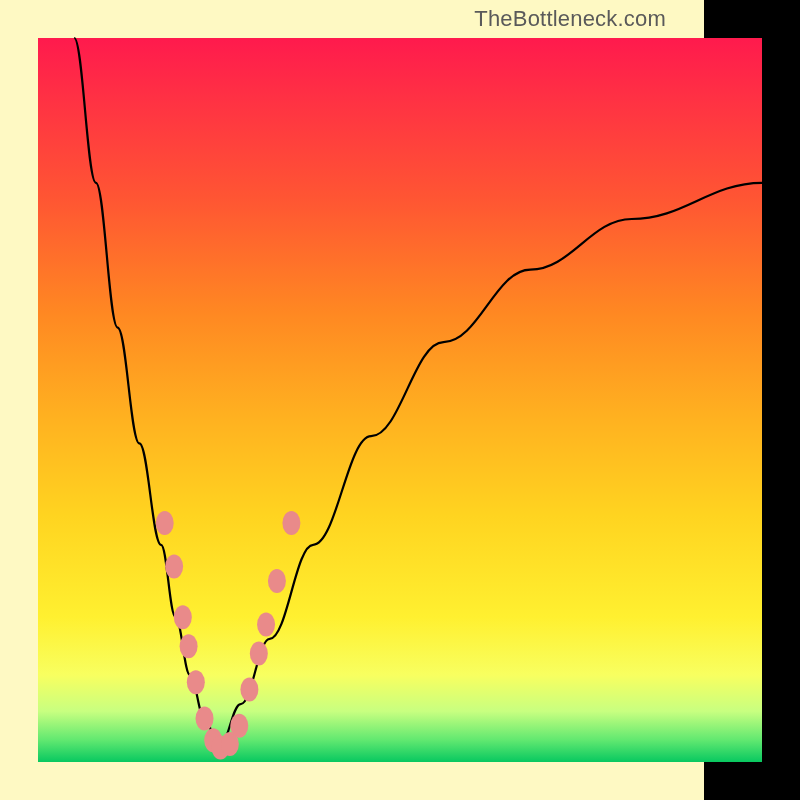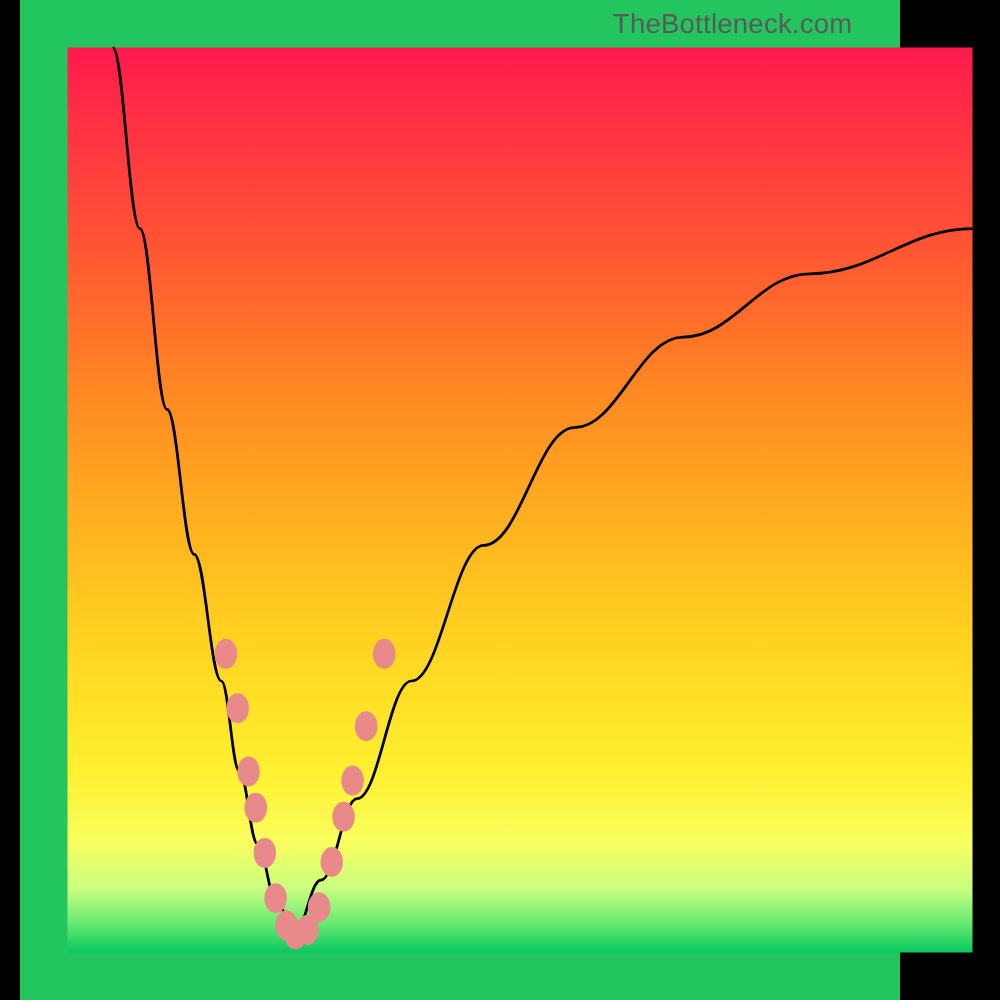--- a/index.html
+++ b/index.html
@@ -6,25 +6,25 @@
     margin: 0;
     padding: 0;
     width: 800px;
     height: 800px;
     overflow: hidden;
     background: #000;
     font-family: Arial, Helvetica, sans-serif;
   }
   .frame {
     position: absolute;
-    left: 16px;
+    left: 0;
     top: 0;
     width: 704px;
     height: 800px;
-    background: #22c55e;
+    background: #fef9c3;
   }
   .plot-area {
     position: absolute;
     background: linear-gradient(to bottom,
       #ff1a4d 0%,
       #ff3044 8%,
       #ff5533 22%,
       #ff8822 38%,
       #ffb020 52%,
       #ffd420 66%,

